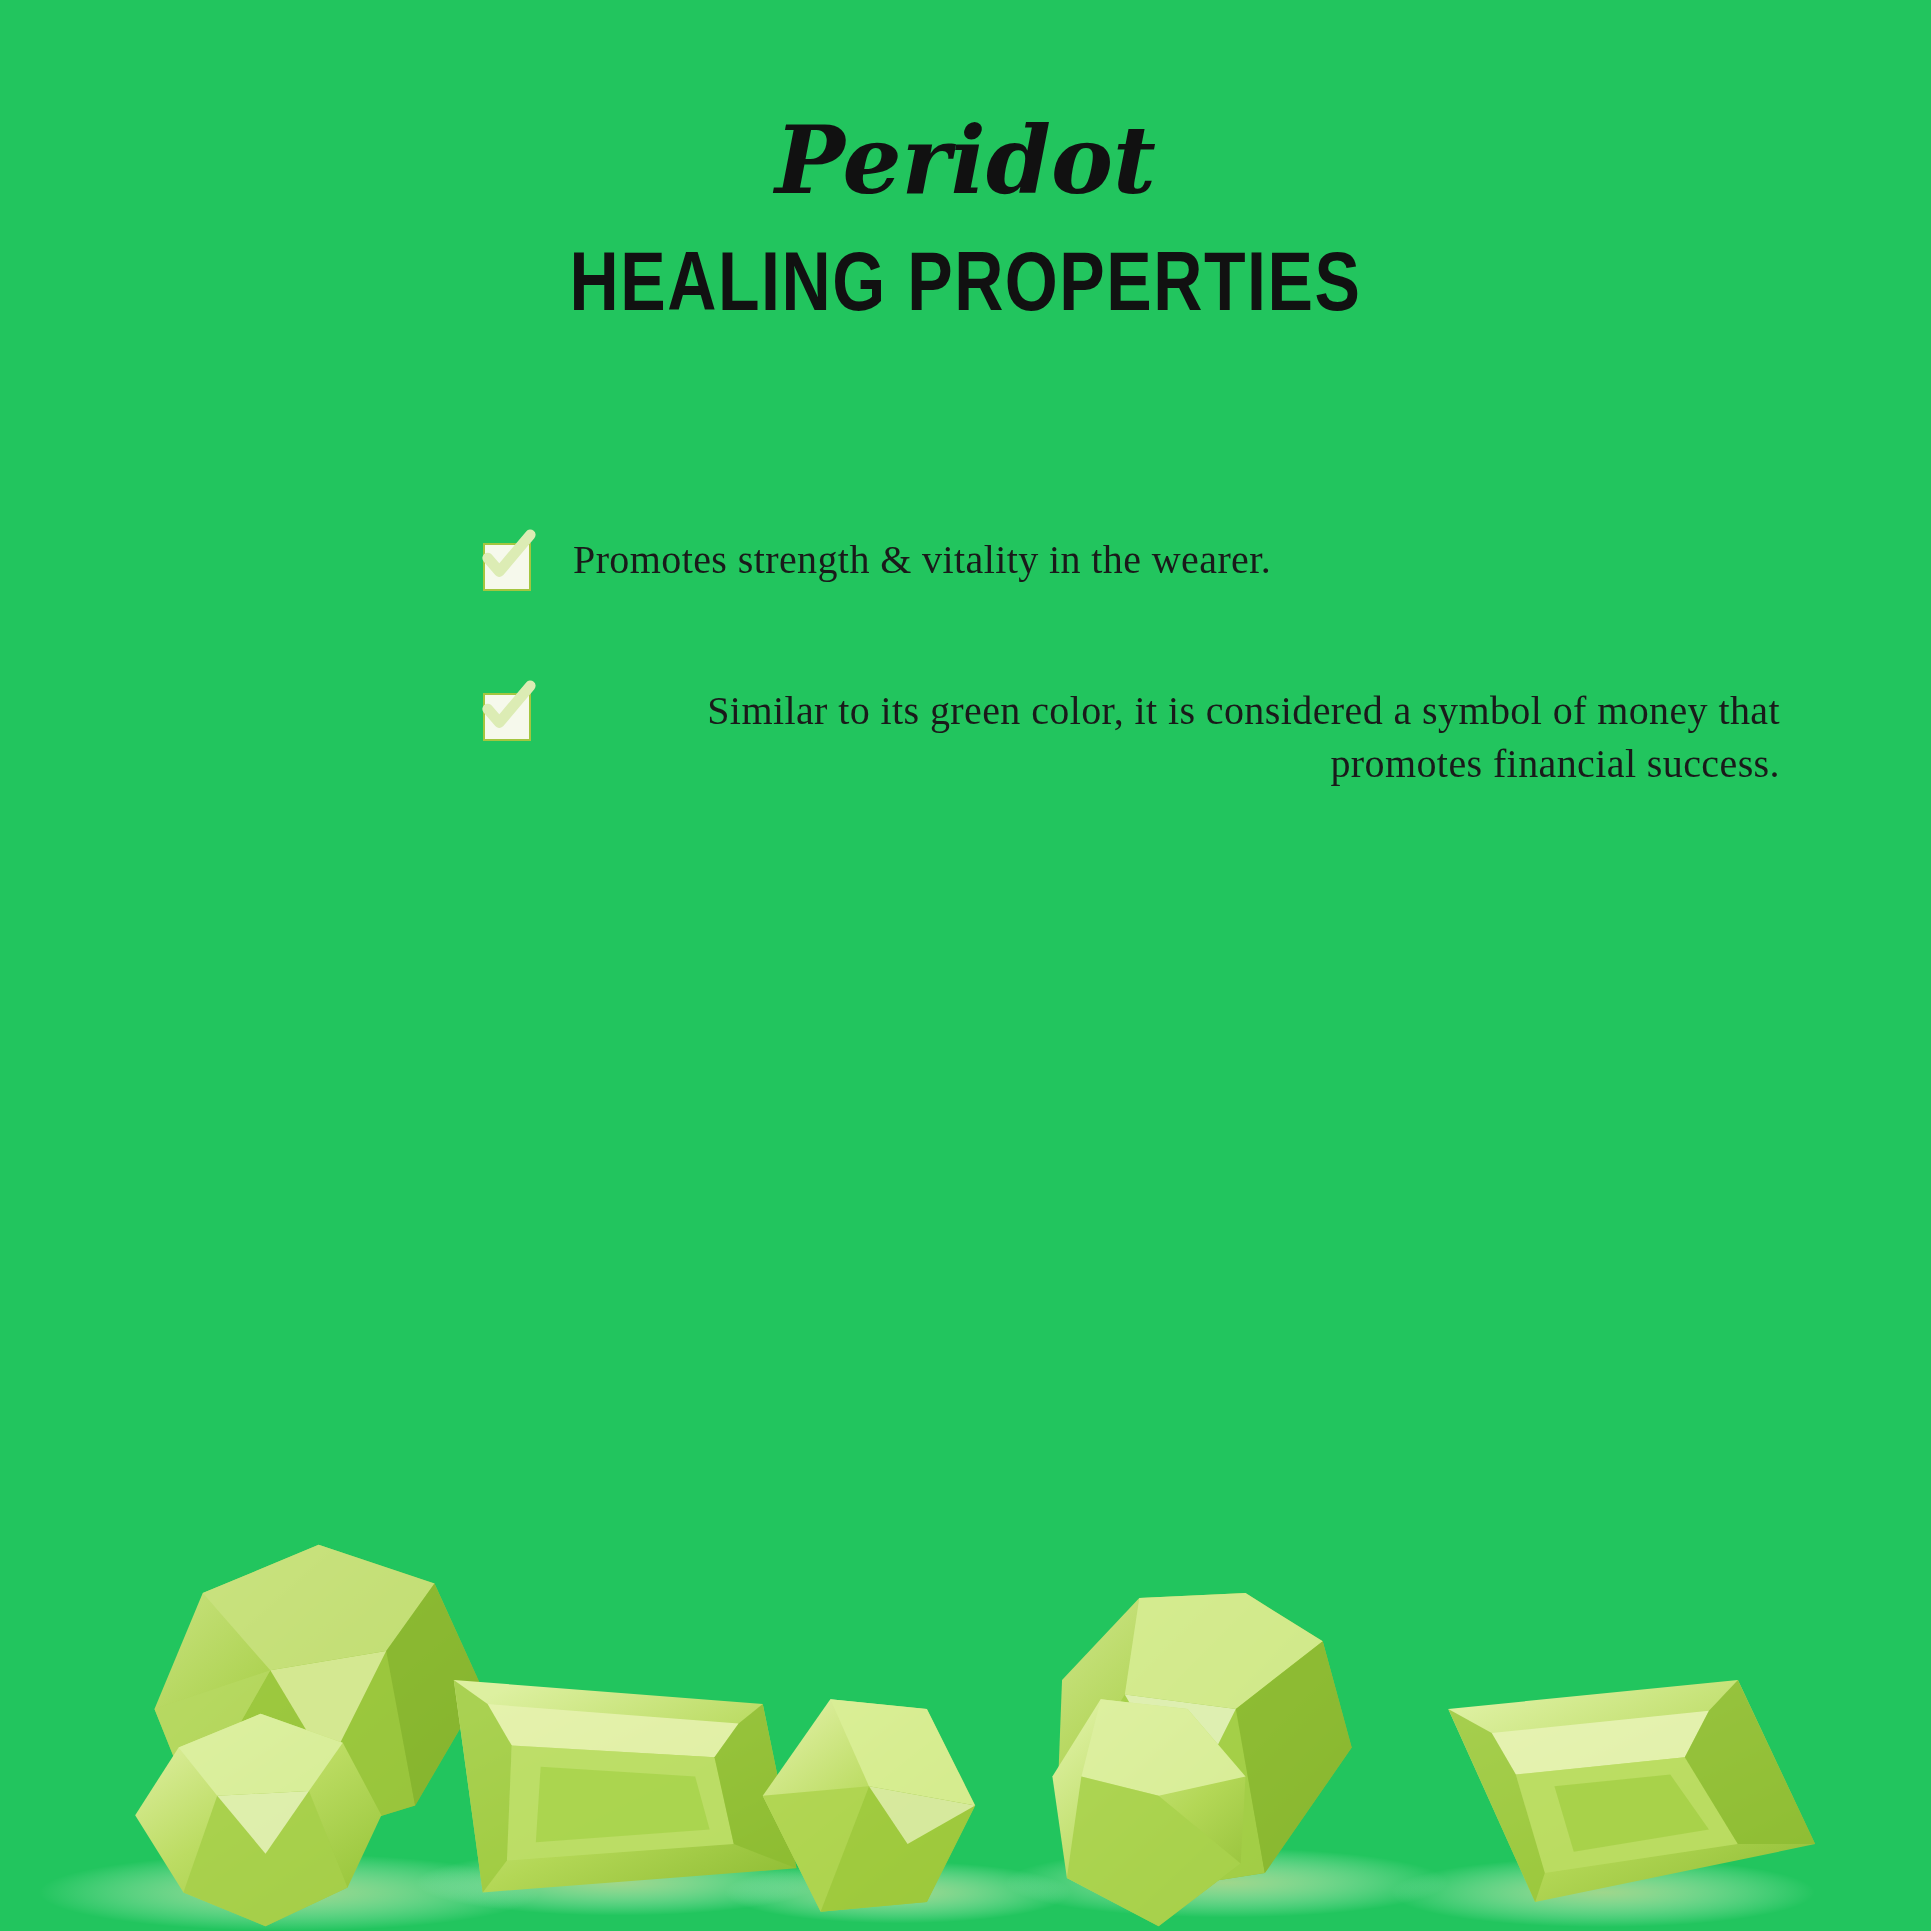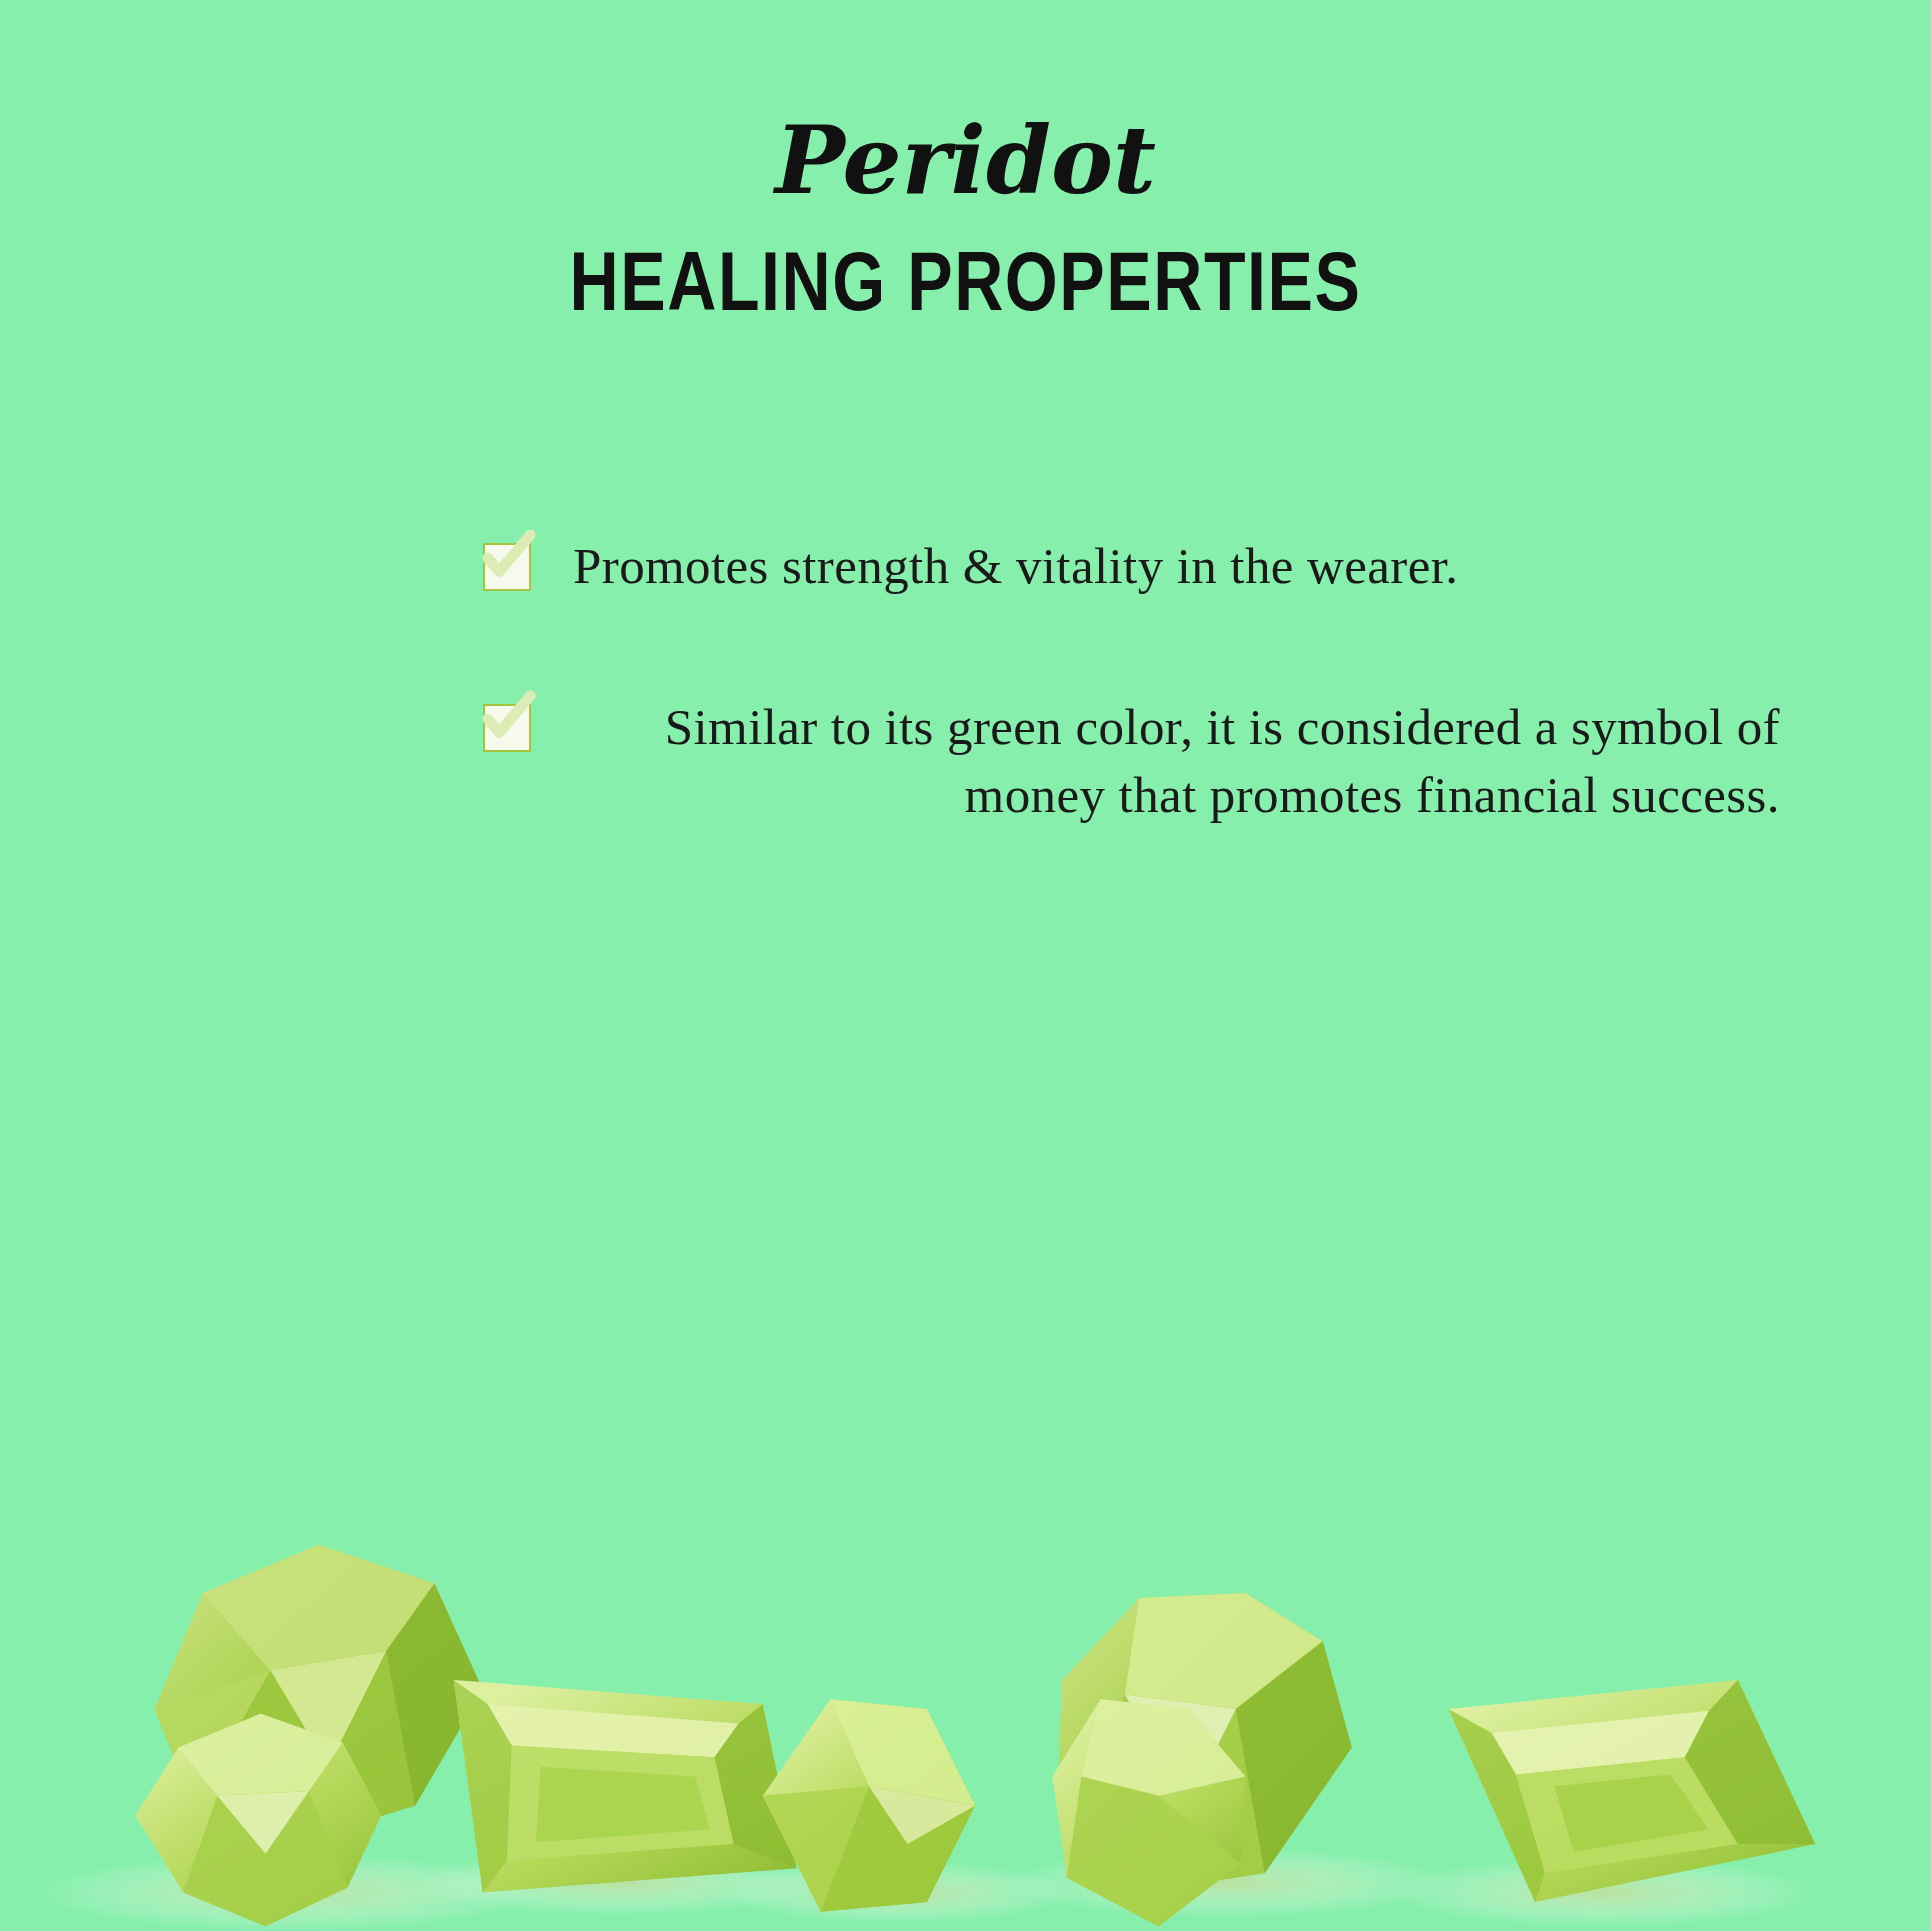--- a/index.html
+++ b/index.html
@@ -11,21 +11,21 @@
     width: 1931px;
     height: 1931px;
     overflow: hidden;
     position: relative;
     font-family: "Liberation Serif", serif;
   }
 
   .page {
     position: absolute;
     inset: 0;
-    background: #86efac;
+    background: #22c55e;
   }
 
   
   .header {
     padding-top: 114px;
     text-align: center;
   }
   .title-script {
     font-family: "DejaVu Serif", serif;
     font-style: italic;
@@ -75,21 +75,21 @@
     position: absolute;
     left: -6.8px;
     top: -15.4px;
     width: 60px;
     height: 60px;
     overflow: visible;
   }
 
   .item-text {
     font-family: "Liberation Serif", serif;
-    font-size: 51px;
+    font-size: 40px;
     line-height: 1.33;
     color: #1a1a1a;
     letter-spacing: 0.4px;
     max-width: 1207px;
   }
 
   
   .gems {
     position: absolute;
     left: 0;

